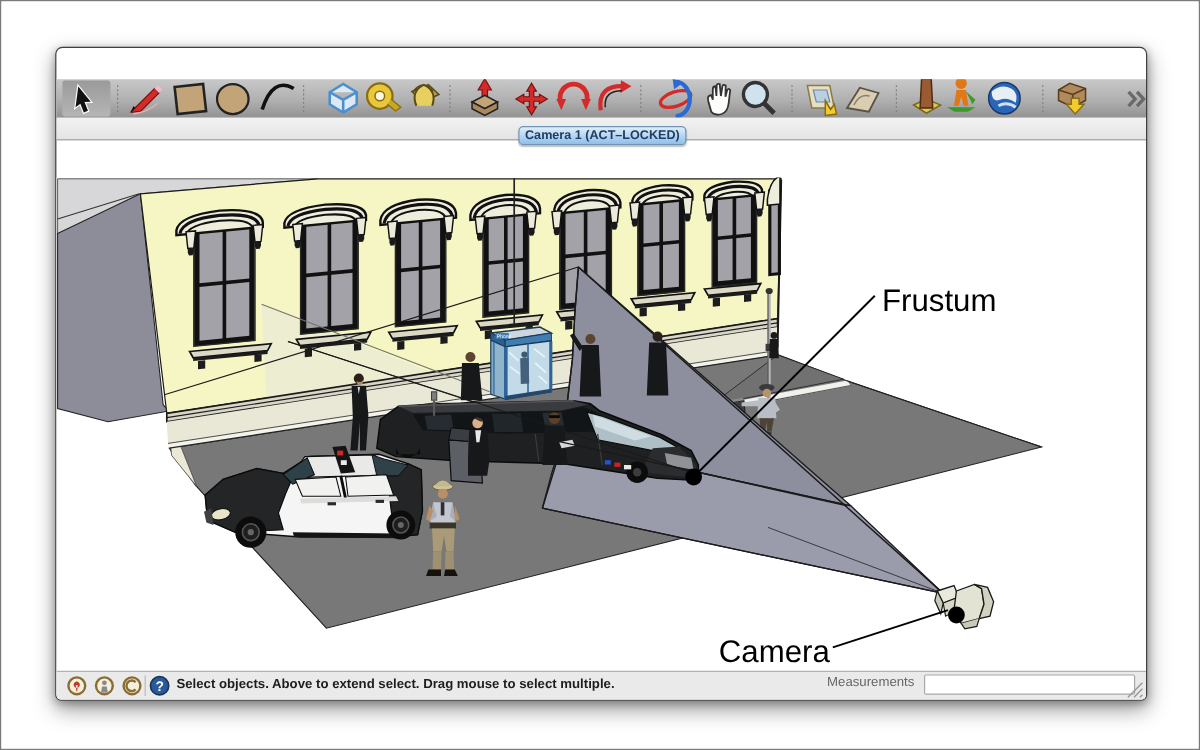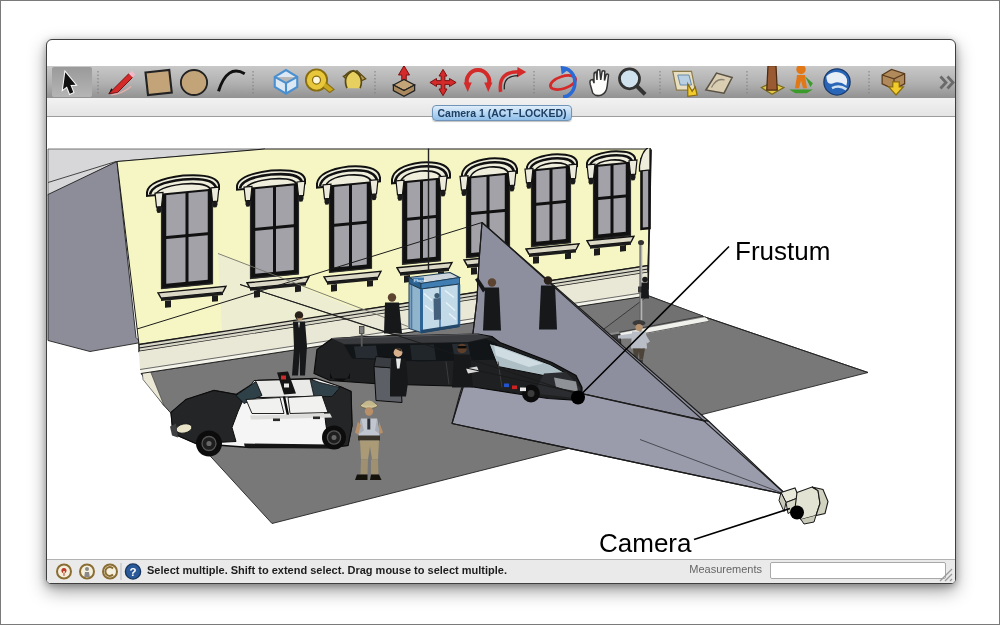--- a/index.html
+++ b/index.html
@@ -506,20 +506,20 @@
 <circle cx="40" cy="11.5" r="7" fill="#f5efdd" stroke="#8a6d32" stroke-width="2"></circle>
 <circle cx="40" cy="9" r="2" fill="#8a8a8a"></circle>
           <path d="M 38,12 L 42,12 L 42.8,17 L 37.2,17 Z" fill="#8a8a8a"></path>
 <circle cx="63" cy="11.5" r="7" fill="#f5efdd" stroke="#8a6d32" stroke-width="2"></circle>
 <path d="M 66,8.5 A 4.4,4.4 0 1 0 66,14.5" fill="none" stroke="#8a6d32" stroke-width="2"></path>
 <line x1="74" y1="3" x2="74" y2="20" stroke="#bbb" stroke-width="1"></line>
 <circle cx="86" cy="11.5" r="7.6" fill="#2a5a9a" stroke="#16365e" stroke-width="1.4"></circle>
 <text x="86" y="16" font-size="11.5" font-weight="bold" fill="#fff" text-anchor="middle" font-family="Liberation Sans,sans-serif">?</text>
 </g>
       </svg>
-    <div id="stattext">Select multiple. Shift to extend select. Drag mouse to select multiple.</div>
+    <div id="stattext">Select objects. Above to extend select. Drag mouse to select multiple.</div>
     <div id="measlbl">Measurements</div>
     <div id="measfield"></div>
     <svg width="16" height="16" viewBox="0 0 16 16" style="position:absolute;right:1px;top:7px">
         <path d="M 14,2 L 2,14 M 14,7 L 7,14 M 14,12 L 12,14" stroke="#9a9a9a" stroke-width="1.3"></path>
       </svg>
   </div>
 </div>
 
 </body></html>

